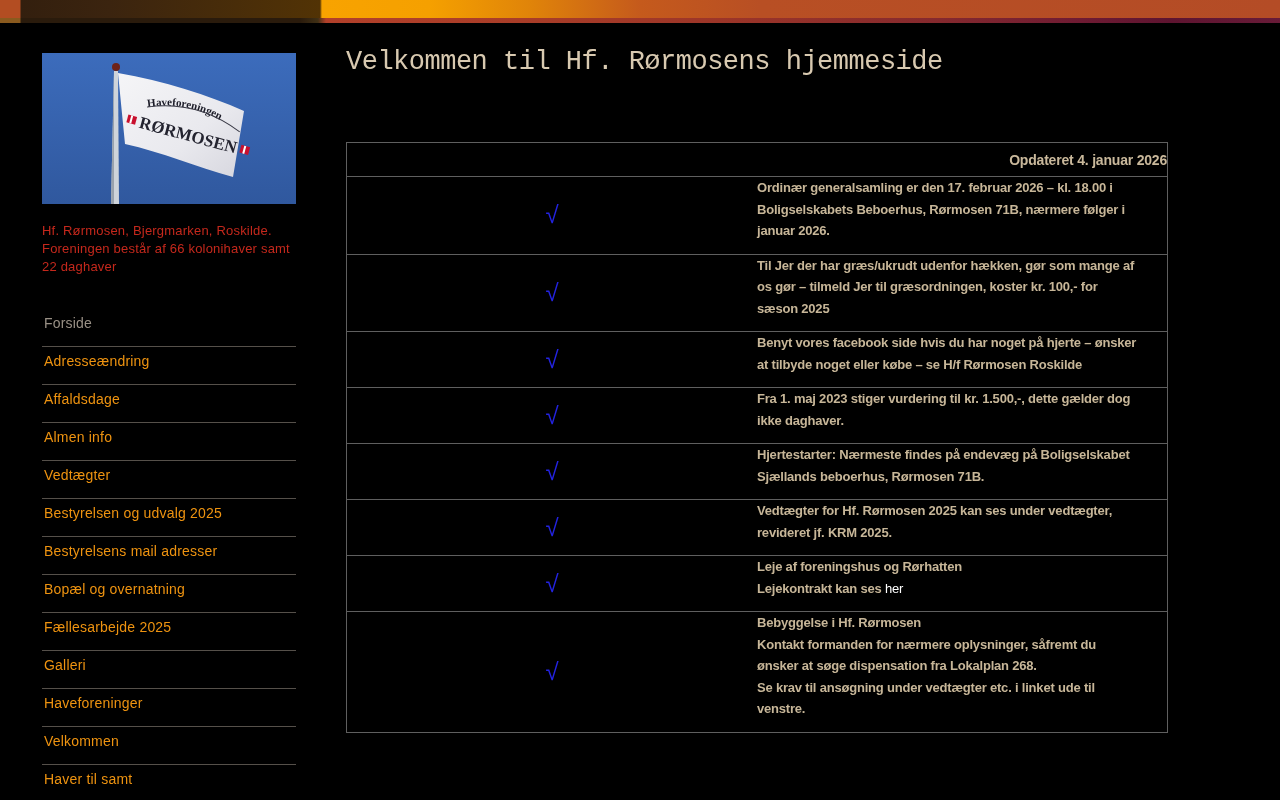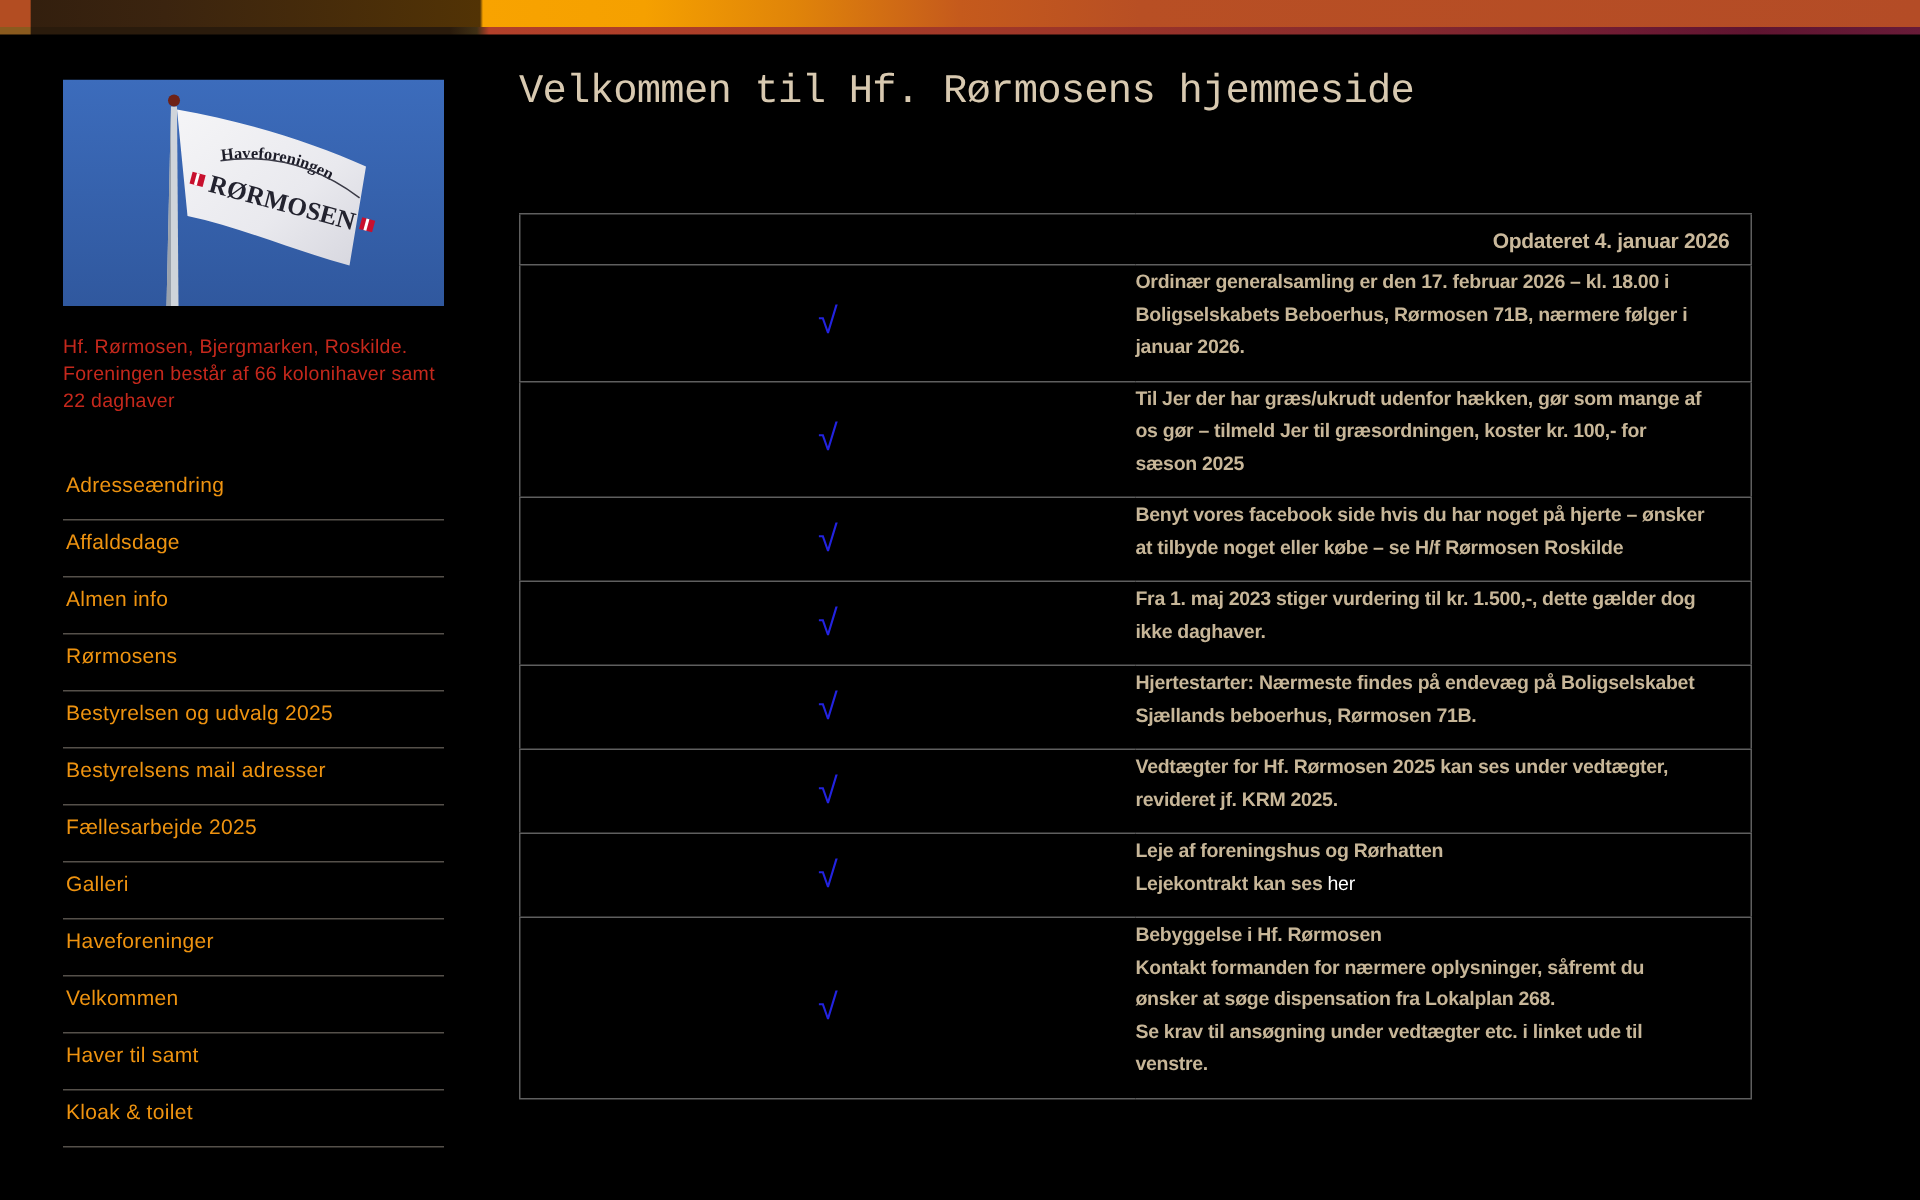--- a/index.html
+++ b/index.html
@@ -54,21 +54,21 @@
   .announcements {
     position: absolute; left: 346px; top: 142px; width: 822px;
     border-collapse: collapse; table-layout: fixed;
   }
   .announcements, .announcements th, .announcements td {
     border: 1px solid #5f5f5f;
   }
   .announcements td, .announcements th { border-left: none; border-right: none; }
   .announcements { border: 1px solid #5f5f5f; }
   .updated-cell {
-    height: 34px; text-align: right; padding-right: 14px;
+    height: 34px; text-align: right; 
     color: #c9b89b; font-size: 14px; font-weight: bold; letter-spacing: -0.2px;
   }
   .check-cell {
     width: 93px; text-align: center; vertical-align: middle;
     color: #2323e0; font-size: 24px; font-weight: 400;
   }
   .text-cell {
     vertical-align: middle; padding: 0 30px 12px 0;
     color: #c7b698; font-size: 13px; font-weight: bold;
     line-height: 21.5px; letter-spacing: -0.2px;
@@ -114,26 +114,28 @@
         <rect x="201" y="76" width="9" height="8" fill="#c8102e"></rect>
         <rect x="204" y="76" width="2" height="8" fill="#ffffff"></rect>
         <text x="147" y="86" text-anchor="middle" font-family="Liberation Serif, serif" font-size="17" font-weight="bold" fill="#23232f">RØRMOSEN</text>
         <path d="M 100,64 Q 147,44 196,64" stroke="#3a3a46" stroke-width="1" fill="none"></path>
       </g>
     </svg>
 
     <p class="intro">Hf. Rørmosen, Bjergmarken, Roskilde. Foreningen består af 66 kolonihaver samt 22 daghaver</p>
 
     <nav class="menu">
+        <a class="menu-item current">Forside</a>
         <a class="menu-item">Adresseændring</a>
         <a class="menu-item">Affaldsdage</a>
         <a class="menu-item">Almen info</a>
-        <a class="menu-item">Rørmosens</a>
+        <a class="menu-item">Vedtægter</a>
         <a class="menu-item">Bestyrelsen og udvalg 2025</a>
         <a class="menu-item">Bestyrelsens mail adresser</a>
+        <a class="menu-item">Bopæl og overnatning</a>
         <a class="menu-item">Fællesarbejde 2025</a>
         <a class="menu-item">Galleri</a>
         <a class="menu-item">Haveforeninger</a>
         <a class="menu-item">Velkommen</a>
         <a class="menu-item">Haver til samt</a>
         <a class="menu-item">Kloak &amp; toilet</a>
       </nav>
   </aside>
 
   <main>

